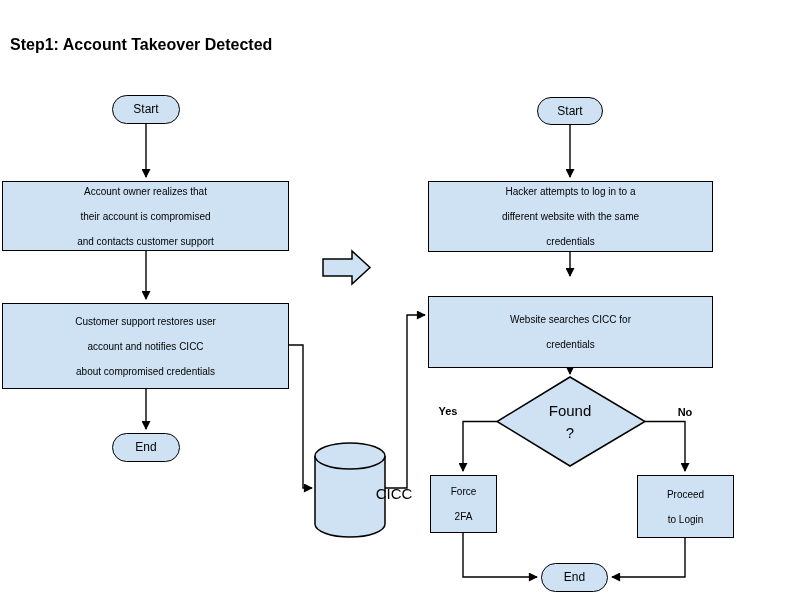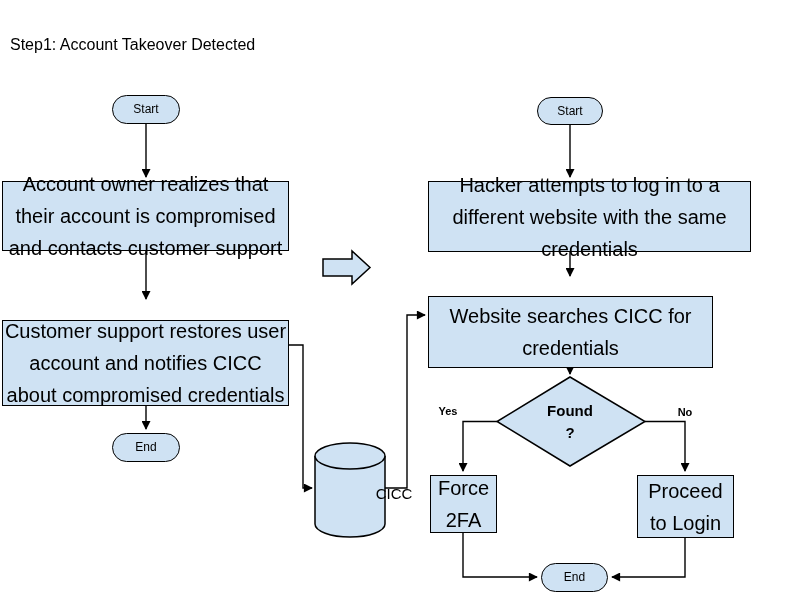--- a/index.html
+++ b/index.html
@@ -13,26 +13,26 @@
     overflow: hidden;
   }
   svg.layer { position: absolute; left: 0; top: 0; }
   .shape { fill: var(--node-fill, #cfe2f3); stroke: var(--node-border, #000); stroke-width: 1.5; }
   .conn { fill: none; stroke: var(--line-color, #000); stroke-width: 1.4; }
   .node {
     position: absolute; box-sizing: border-box;
     background: var(--node-fill, #cfe2f3);
     border: 1.5px solid var(--node-border, #000);
     display: flex; align-items: center; justify-content: center;
-    text-align: center; font-size: 20px; line-height: 32px;
+    text-align: center; font-size: 10px; line-height: 25px;
     white-space: pre-line;
   }
   .pill { border-radius: 15px; font-size: 12px; line-height: 15px; }
   .title {
-    position: absolute; font-size: 16px; font-weight: normal;
+    position: absolute; font-size: 16px; font-weight: bold;
     line-height: 21px; white-space: pre-line; color: #000;
   }
   .floating-label {
     position: absolute; background: transparent; border: none;
     display: flex; align-items: center; justify-content: center;
     text-align: center; white-space: pre-line;
   }
   .decision-text { font-size: 15px; line-height: 22px; }
   .yn-label { font-size: 11px; font-weight: bold; }
   .db-label { font-size: 15px; padding-left: 44px; }
@@ -71,35 +71,35 @@
     <path class="shape" d="M315,456 L315,524 A35,13 0 0 0 385,524 L385,456"></path>
     <ellipse class="shape" cx="350" cy="456" rx="35" ry="13"></ellipse>
   </svg>
 
   <div class="title" style="left:10px; top:34px; width:340px;">Step1: Account Takeover Detected</div>
 
   <div class="node pill" style="left:112px; top:95px; width:68px; height:29px;">Start</div>
   <div class="node" style="left:2px; top:181px; width:287px; height:70px;">Account owner realizes that
 their account is compromised
 and contacts customer support</div>
-  <div class="node" style="left:2px; top:320px; width:287px; height:86px;">Customer support restores user
+  <div class="node" style="left:2px; top:303px; width:287px; height:86px;">Customer support restores user
 account and notifies CICC
 about compromised credentials</div>
   <div class="node pill" style="left:112px; top:433px; width:68px; height:29px;">End</div>
 
   <div class="floating-label db-label" style="left:315px; top:482px; width:70px; height:22px;">CICC</div>
 
   <div class="node pill" style="left:537px; top:97px; width:66px; height:28px;">Start</div>
-  <div class="node" style="left:428px; top:181px; width:323px; height:71px;">Hacker attempts to log in to a
+  <div class="node" style="left:428px; top:181px; width:285px; height:71px;">Hacker attempts to log in to a
 different website with the same
 credentials</div>
   <div class="node" style="left:428px; top:280px; width:285px; height:72px;margin-top:16px;">Website searches CICC for
 credentials</div>
 
-  <div class="floating-label decision-text" style="left:497px; top:392px; width:146px; height:60px;font-weight:bold;">Found
+  <div class="floating-label decision-text" style="left:497px; top:392px; width:146px; height:60px;">Found
 ?</div>
   <div class="floating-label yn-label" style="left:430px; top:403px; width:36px; height:16px;">Yes</div>
   <div class="floating-label yn-label" style="left:667px; top:404px; width:36px; height:16px;">No</div>
 
   <div class="node" style="left:430px; top:475px; width:67px; height:58px;">Force
 2FA</div>
   <div class="node" style="left:637px; top:475px; width:97px; height:63px;">Proceed
 to Login</div>
   <div class="node pill" style="left:541px; top:563px; width:67px; height:29px;">End</div>
 

